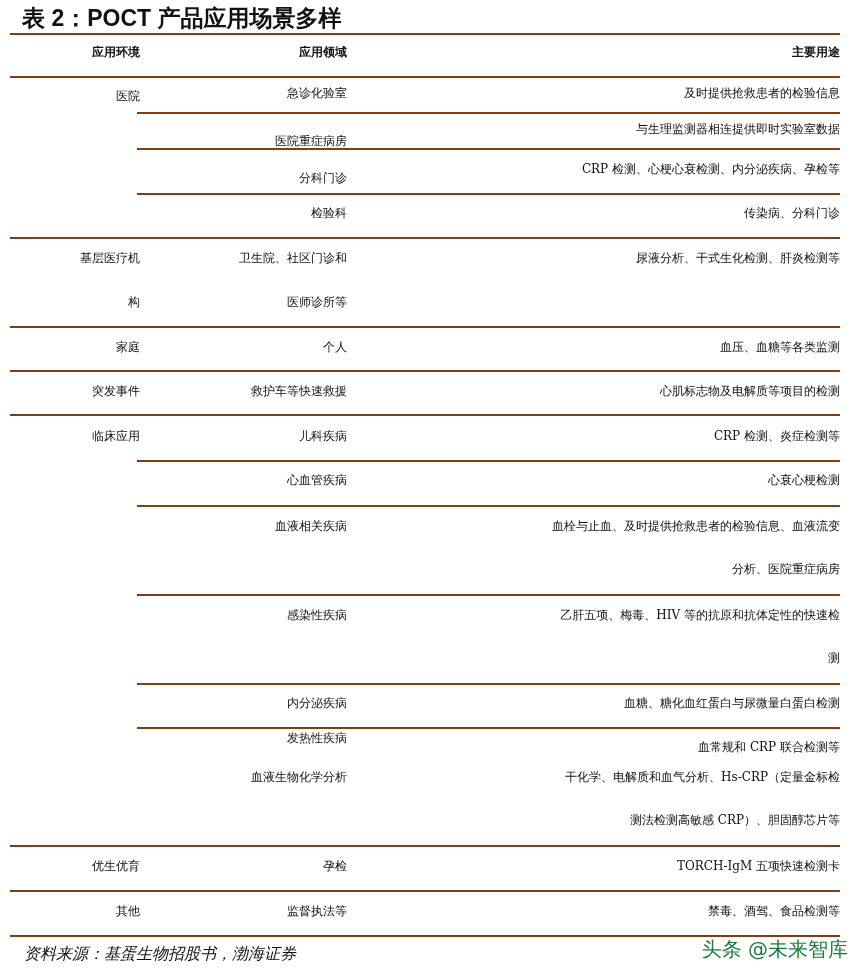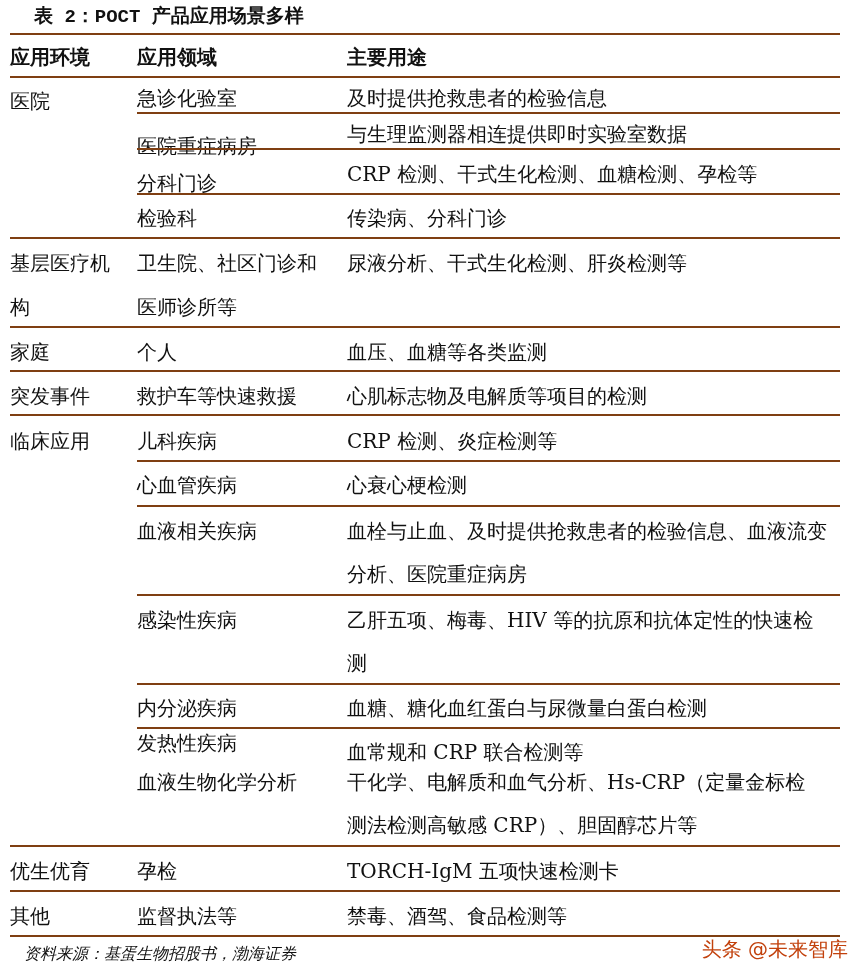--- a/index.html
+++ b/index.html
@@ -1,44 +1,44 @@
 <!DOCTYPE html>
 <html><head>
 <meta charset="utf-8">
 <style>
 body{margin:0;background:#fff;width:862px;height:980px;position:relative;font-family:"DejaVu Serif","Liberation Serif",serif;color:#111;overflow:hidden}
-.title{position:absolute;left:34px;top:3px;font-size:19px;font-weight:bold;font-family:Liberation Mono, monospace}
+.title{position:absolute;left:22px;top:3px;font-size:23px;font-weight:bold;font-family:Liberation Sans, sans-serif}
 .line{position:absolute;height:2px;background:#7f3f12;right:22px}
-.t{position:absolute;font-size:20px;white-space:nowrap;text-align:left}
+.t{position:absolute;font-size:12px;white-space:nowrap;text-align:right}
 .c1{left:10px;width:130px}
 .c2{left:137px;width:210px}
 .c3{left:347px;width:493px}
 .hdr{font-weight:bold;font-family:"DejaVu Sans",sans-serif}
 .src{position:absolute;left:24px;top:944px;font-size:16px;font-style:italic}
-.wm{position:absolute;right:14px;top:936px;font-size:20px;color:#c2410c;font-family:"DejaVu Sans",sans-serif}
+.wm{position:absolute;right:14px;top:936px;font-size:20px;color:#15803d;font-family:"DejaVu Sans",sans-serif}
 </style>
 </head>
 <body>
 
 <div class="title">表 2：POCT 产品应用场景多样</div>
 <div class="line" style="left:10px;top:33px"></div>
 <div class="t c1 hdr" style="top:44px">应用环境</div>
 <div class="t c2 hdr" style="top:44px">应用领域</div>
 <div class="t c3 hdr" style="top:44px">主要用途</div>
 <div class="line" style="left:10px;top:76px"></div>
 
 <div class="t c1" style="top:88px">医院</div>
 <div class="t c2" style="top:85px">急诊化验室</div>
 <div class="t c3" style="top:85px">及时提供抢救患者的检验信息</div>
 <div class="line" style="left:137px;top:112px"></div>
 <div class="t c2" style="top:133px">医院重症病房</div>
 <div class="t c3" style="top:121px">与生理监测器相连提供即时实验室数据</div>
 <div class="line" style="left:137px;top:148px"></div>
 <div class="t c2" style="top:170px">分科门诊</div>
-<div class="t c3" style="top:161px">CRP 检测、干式生化检测、血糖检测、孕检等</div>
+<div class="t c3" style="top:161px">CRP 检测、心梗心衰检测、内分泌疾病、孕检等</div>
 <div class="line" style="left:137px;top:193px"></div>
 <div class="t c2" style="top:205px">检验科</div>
 <div class="t c3" style="top:205px">传染病、分科门诊</div>
 <div class="line" style="left:10px;top:237px"></div>
 
 <div class="t c1" style="top:250px">基层医疗机</div>
 <div class="t c1" style="top:294px">构</div>
 <div class="t c2" style="top:250px">卫生院、社区门诊和</div>
 <div class="t c2" style="top:294px">医师诊所等</div>
 <div class="t c3" style="top:250px">尿液分析、干式生化检测、肝炎检测等</div>

